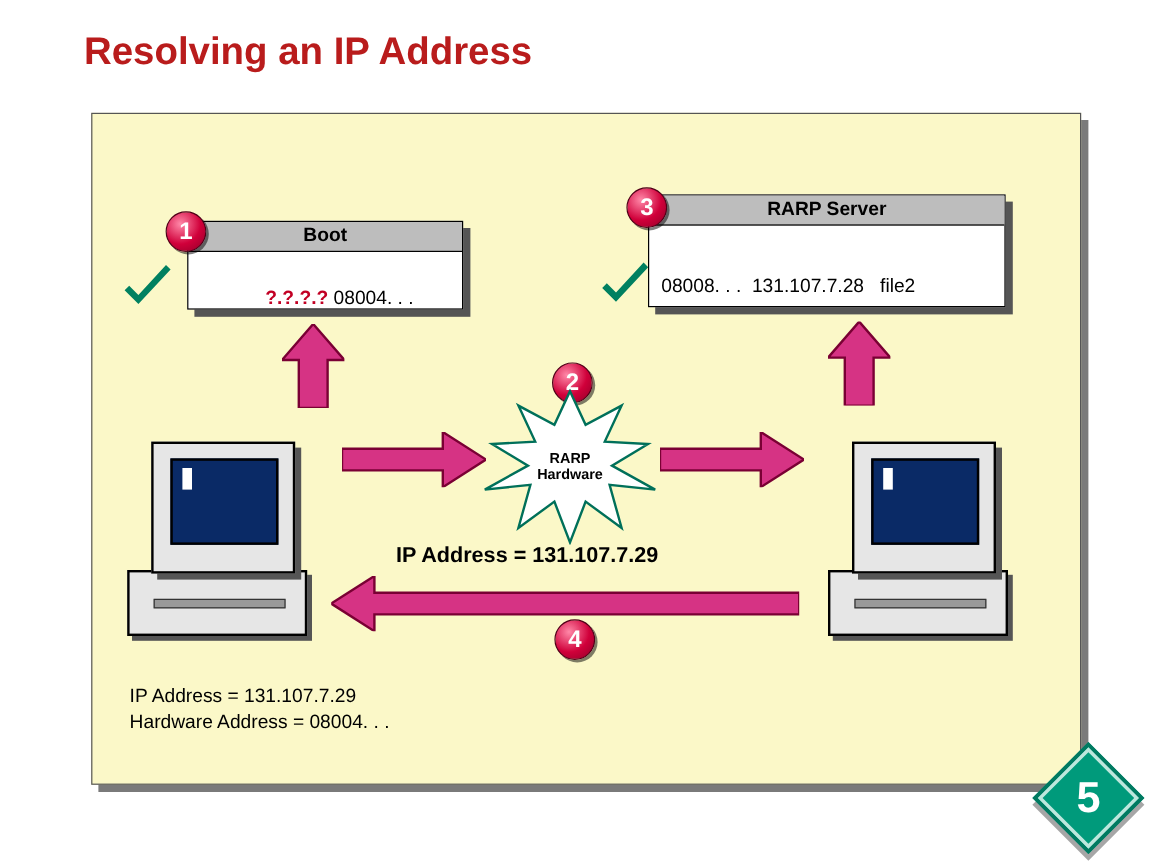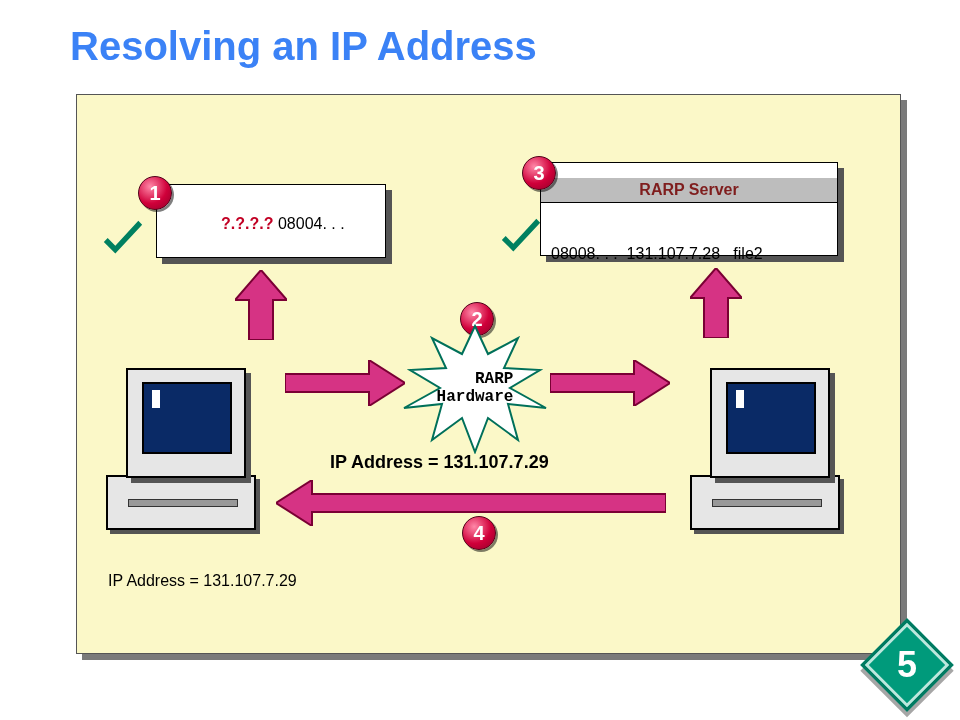--- a/index.html
+++ b/index.html
@@ -6,23 +6,23 @@
   body {
     width: 960px; height: 720px;
     font-family: Arial, Helvetica, sans-serif;
     background: #fff;
     position: relative;
     overflow: hidden;
   }
   .title {
     position: absolute;
     left: 70px; top: 24px;
-    font-size: 40px;
+    font-size: 32px;
     font-weight: bold;
-    color: #3b82f6;
+    color: #b91c1c;
   }
   
   .stage-shadow {
     position: absolute;
     left: 82px; top: 100px;
     width: 825px; height: 560px;
     background: #7a7a7a;
   }
   .stage {
     position: absolute;
@@ -36,27 +36,26 @@
     position: absolute;
     background: #555;
   }
   .panel {
     position: absolute;
     background: #fff;
     border: 1px solid #000;
   }
   .panel-head {
     background: #bdbdbd;
-    color: #7f1d1d;
+    color: #000000;
     font-weight: bold;
     text-align: center;
     padding: 3px 4px;
     font-size: 16px;
     border-bottom: 1px solid #000;
-    margin-top: 15px;
   }
   .panel-body {
     padding: 6px 10px;
     font-size: 16px;
     white-space: pre;
   }
   .panel-body .q { color: #c20024; font-weight: bold; }
   
   .step {
     position: absolute;
@@ -80,23 +79,22 @@
   
   .arr {
     position: absolute;
   }
   .arr svg { display:block; }
   
   .burst-wrap { position:absolute; }
   .burst-label {
     position:absolute; left:50%; top:50%;
     transform:translate(-50%,-50%);
-    font-size:16px; font-weight:bold; text-align:right;
+    font-size:12px; font-weight:bold; text-align:center;
     line-height:1.1;
-    font-family:Liberation Mono, monospace;
   }
   
   .pc { position:absolute; width:170px; height:190px; }
   .pc .base {
     position:absolute; left:10px; bottom:0;
     width:150px; height:55px;
     background:#e6e6e6;
     border:2px solid #000;
     box-shadow: 4px 4px 0 #555;
   }
@@ -156,20 +154,21 @@
 </head>
 <body>
 
 <div class="title">Resolving an IP Address</div>
 
 <div class="stage-shadow"></div>
 <div class="stage"></div>
 
 <div class="panel-shadow" style="left:162px; top:190px; width:230px; height:74px;"></div>
 <div class="panel" style="left:156px; top:184px; width:230px; height:74px;">
+  <div class="panel-head">Boot</div>
   <div class="panel-body" style="text-align:center; padding-top:12px;padding-left:16px;">
     <span class="q">?.?.?.?</span><span> 08004. . .</span>
   </div>
 </div>
 
 <div class="panel-shadow" style="left:546px; top:168px; width:298px; height:94px;"></div>
 <div class="panel" style="left:540px; top:162px; width:298px; height:94px;">
   <div class="panel-head">RARP Server</div>
   <div class="panel-body">
     <div>08008. . .  131.107.7.28   file2</div>
@@ -248,18 +247,19 @@
     </div>
   <div class="monitor">
       <div class="screen">
         <div class="cursor"></div>
       </div>
     </div>
 </div>
 
 <div class="info" style="left:108px; top:570px;">
   <div>IP Address =  131.107.7.29</div>
+  <div>Hardware Address = 08004. . .</div>
 </div>
 
 <div class="slidemark">
   <div class="dia"></div>
   <div class="num">5</div>
 </div>
 
 </body></html>

